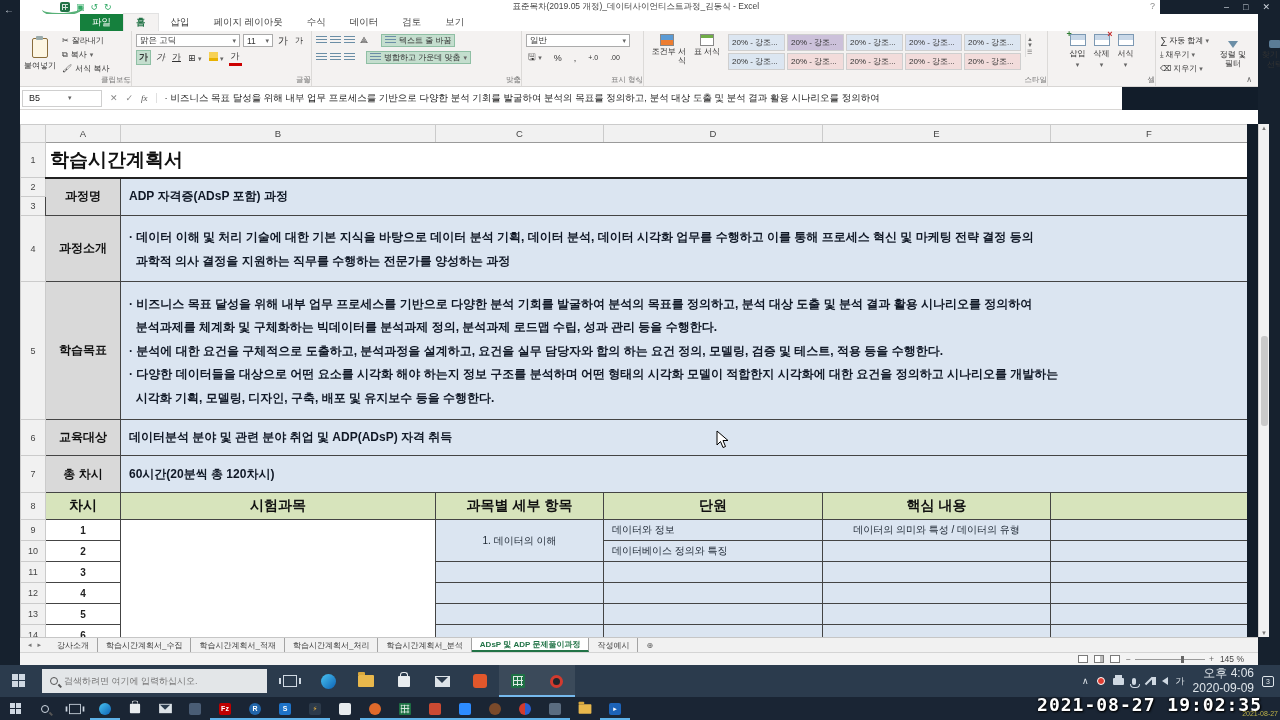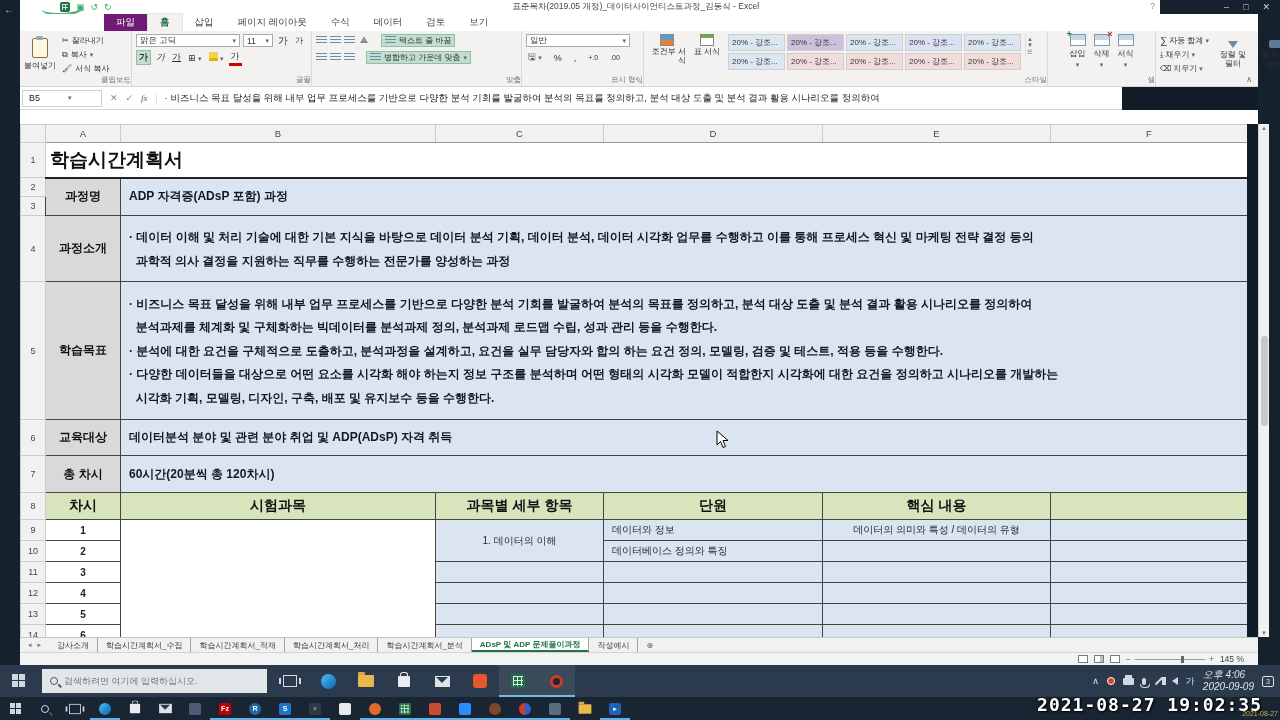--- a/index.html
+++ b/index.html
@@ -16,21 +16,21 @@
     linear-gradient(#fff 1px, transparent 1px) 0 0/100% 3px, linear-gradient(90deg,#fff 1px, transparent 1px) 0 0/3px 100%; opacity:.8; }
   #titlebar .ttl { flex:1; text-align:center; color:#444; font-size:8.5px; white-space:nowrap; overflow:hidden; }
   #winbtns { position:absolute; right:0; top:0; width:120px; height:14px; background:#16212e; display:flex; align-items:center; justify-content:flex-end; gap:14px; padding-right:10px; color:#cfd6de; font-size:9px; }
   #helpq { position:absolute; right:125px; top:1px; color:#888; font-size:9px; }
   .swoosh { position:absolute; left:22px; top:0; width:42px; height:16px; border-bottom:3px solid #2f9e57; border-radius:0 0 60% 40%; opacity:.8; }
   .backarrow { position:absolute; left:4px; top:4px; color:#cfd6de; font-size:10px; }
 
   
   #ribbontabs { position:absolute; left:20px; top:14px; width:1238px; height:17px; background:#ffffff; display:flex; align-items:flex-end; font-size:9.5px; }
   .rtab { padding:2px 12px; color:#444; }
-  .rtab.file { background:#701a75; color:#fff; margin-left:84px; }
+  .rtab.file { background:#15803d; color:#fff; margin-left:60px; }
   .rtab.active { color:#217346; font-weight:bold; border:1px solid #e2e2e2; border-bottom:none; background:#f4f2f1; }
 
   
   #ribbon { position:absolute; left:20px; top:31px; width:1238px; height:56px; background:#f4f2f1; border-bottom:1px solid #d8d6d4; display:flex; }
   .rgroup { position:relative; height:100%; border-right:1px solid #dcdad8; padding:3px 4px 13px; flex:none; }
   .glabel { position:absolute; bottom:1px; left:0; right:0; text-align:right; font-size:7.5px; color:#777; }
   .launcher { position:absolute; bottom:1px; right:2px; font-size:7px; color:#999; }
   .bigbtn { display:flex; flex-direction:column; align-items:center; justify-content:center; font-size:8px; color:#333; gap:2px; }
   .clip-ico { width:16px; height:20px; border:1.5px solid #8a6d3b; border-radius:2px; background:#fdf6e3; position:relative; }
   .clip-ico::before { content:""; position:absolute; left:3px; top:-3px; width:7px; height:4px; background:#9aa; border-radius:1px; }
@@ -127,21 +127,21 @@
   #tray { position:absolute; right:6px; top:665px; height:32px; display:flex; align-items:center; gap:8px; color:#dfe5ea; }
   .trayico { font-size:9px; color:#dfe5ea; }
   .reddot { width:8px; height:8px; background:#e03c31; border-radius:50%; border:1.5px solid #fff; }
   .printer { width:11px; height:7px; background:#cfd8e2; border-radius:1px; position:relative; }
   .printer::before{ content:""; position:absolute; left:2px; top:-3px; width:7px; height:3px; background:#cfd8e2; }
   .micb { width:4px; height:7px; background:#cfd8e2; border-radius:2px; position:relative; }
   .micb::after { content:""; position:absolute; left:-2px; bottom:-3px; width:8px; height:3px; border:1px solid #cfd8e2; border-top:none; border-radius:0 0 4px 4px; }
   .pen { width:10px; height:2px; background:#cfd8e2; transform:rotate(-45deg); }
   .spk { width:0; height:0; border-top:4px solid transparent; border-bottom:4px solid transparent; border-right:6px solid #cfd8e2; position:relative; }
   .spk::before { content:""; position:absolute; left:-10px; top:-4px; width:4px; height:8px; background:#cfd8e2; }
-  .traytime { text-align:left; font-size:10px; line-height:1.25;font-style:italic; }
+  .traytime { text-align:right; font-size:12px; line-height:1.25; }
   .notif { width:12px; height:11px; border:1.2px solid #dfe5ea; border-radius:2px; font-size:7px; display:flex; align-items:center; justify-content:center; }
 
   
   #taskbar2 { position:absolute; left:0; top:697px; width:1280px; height:23px; background:#1a2534; display:flex; align-items:center; gap:0; }
   .tb2item { width:30px; height:23px; display:flex; align-items:center; justify-content:center; flex:none; }
   .tb2item.open { box-shadow:inset 0 -2px 0 #5fb2e8; }
   .ic12 { width:12px; height:12px; border-radius:2px; display:flex; align-items:center; justify-content:center; font-size:7px; font-weight:bold; color:#fff; }
   .winlogo2 { width:11px; height:11px; display:grid; grid-template-columns:5px 5px; grid-template-rows:5px 5px; gap:1px; }
   .winlogo2 div { background:#cfd8e2; }
   .circ { border-radius:50% !important; }

